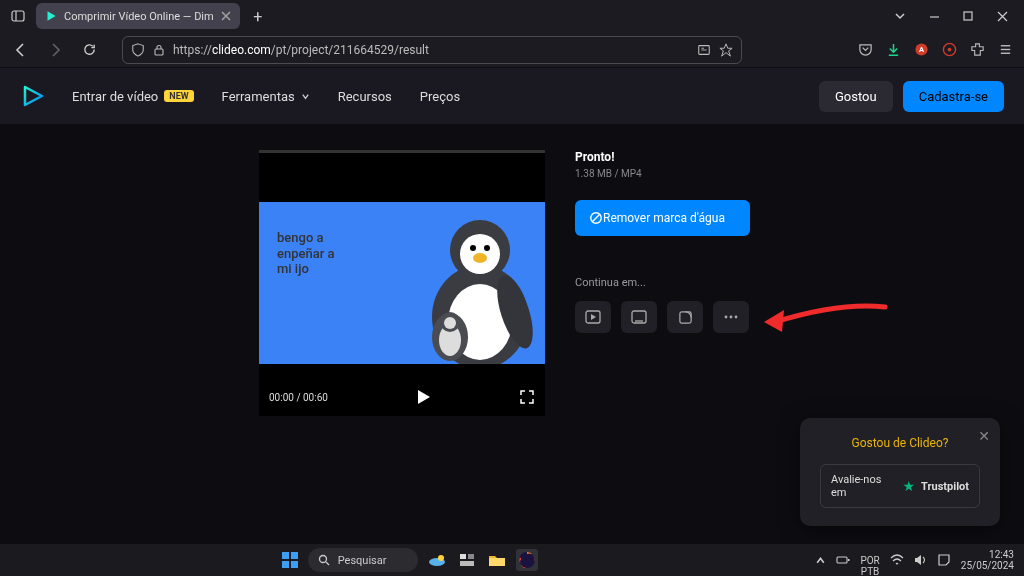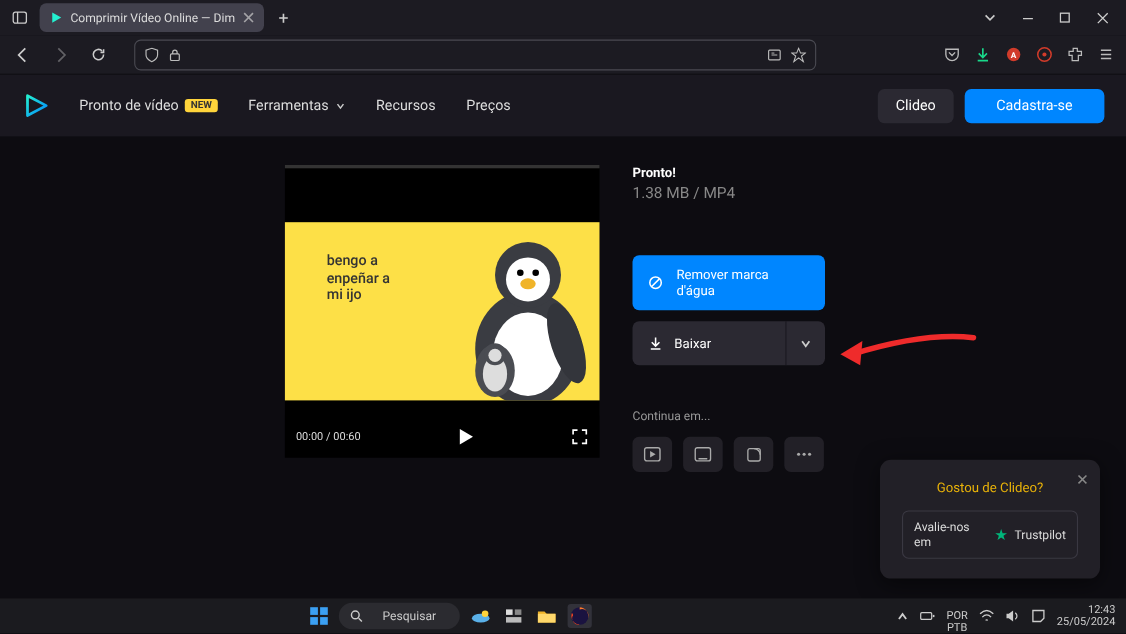--- a/index.html
+++ b/index.html
@@ -25,69 +25,69 @@
 .addr-icons-right { display: flex; gap: 10px; align-items: center; margin-left: auto; }
 .addr-icon { width: 18px; height: 18px; display: flex; align-items: center; justify-content: center; color: #bbb; cursor: pointer; }
 
 
 .site-header { background: #1a1820; height: 56px; display: flex; align-items: center; padding: 0 20px; gap: 28px; }
 .logo { width: 24px; height: 24px; }
 .nav-item { font-size: 13px; color: #ddd; cursor: pointer; display: flex; align-items: center; gap: 6px; }
 .new-badge { background: #ffd43b; color: #333; font-size: 9px; font-weight: 700; padding: 1px 5px; border-radius: 3px; }
 .header-right { margin-left: auto; display: flex; gap: 10px; }
 .btn-entrar { background: #2b2932; color: #fff; padding: 8px 16px; border-radius: 6px; font-size: 13px; cursor: pointer; }
-.btn-cadastra { background: #0086ff; color: #ffffff; padding: 8px 29px; border-radius: 6px; font-size: 13px; cursor: pointer; }
+.btn-cadastra { background: #0086ff; color: #000000; padding: 8px 16px; border-radius: 6px; font-size: 13px; cursor: pointer; }
 
 
 .main { padding: 26px 40px; }
 .status-text { text-align: center; font-size: 13px; color: #ccc; margin-bottom: 24px; }
 .status-text b { color: #fff; }
 .status-text .strike { text-decoration: line-through; color: #888; }
 
 .content-row { display: flex; gap: 30px; justify-content: center; }
 
 
 .video-box { width: 286px; height: 266px; background: #000; position: relative; }
-.video-content { position: absolute; top: 52px; left: 0; right: 0; height: 162px; background: #fde047; display: flex; align-items: center; padding-left: 20px; }
+.video-content { position: absolute; top: 52px; left: 0; right: 0; height: 162px; background: #3b82f6; display: flex; align-items: center; }
 .penguin-area { position: relative; width: 100%; height: 100%; }
 .penguin-text { position: absolute; left: 18px; top: 28px; color: #333; font-size: 13px; font-weight: 500; line-height: 1.2; }
 .video-controls { position: absolute; bottom: 0; left: 0; right: 0; height: 38px; display: flex; align-items: center; padding: 0 10px; gap: 10px; background: rgba(0,0,0,0.45); }
 .time-text { font-size: 10px; color: #ddd; }
 .play-btn { margin: 0 auto; cursor: pointer; }
 .fullscreen-btn { cursor: pointer; }
 .progress-track { position: absolute; top: 0; left: 0; right: 0; height: 3px; background: #333; }
 
 
 .right-panel { width: 190px; }
 .ready-title { font-size: 12px; font-weight: 700; margin-bottom: 4px; }
-.file-meta { font-size: 14px; color: #888; margin-bottom: 48px; }
-.btn-watermark { background: #0086ff; color: #fff; padding: 11px 14px; border-radius: 6px; font-size: 12px; display: flex; align-items: center; gap: 12px; cursor: pointer; margin-bottom: 10px; width: 175px; }
+.file-meta { font-size: 10px; color: #888; margin-bottom: 21px; }
+.btn-watermark { background: #0086ff; color: #fff; padding: 11px 14px; border-radius: 6px; font-size: 12px; display: flex; align-items: center; gap: 0; cursor: pointer; margin-bottom: 10px; width: 175px; }
 .btn-download { background: #2b2932; color: #fff; border-radius: 6px; font-size: 12px; display: flex; align-items: center; cursor: pointer; width: 175px; height: 40px; }
 .btn-download-main { display: flex; align-items: center; gap: 10px; padding: 0 14px; flex: 1; }
 .btn-download-caret { width: 36px; height: 100%; display: flex; align-items: center; justify-content: center; border-left: 1px solid #1a1820; }
 .continue-label { font-size: 11px; color: #999; margin-top: 40px; margin-bottom: 12px; }
 .continue-icons { display: flex; gap: 10px; }
 .cont-icon { width: 36px; height: 32px; background: #222027; border-radius: 6px; display: flex; align-items: center; justify-content: center; cursor: pointer; }
 
 
 .arrow-annotation { position: absolute; left: 760px; top: 292px; pointer-events: none; }
 
 
 .tp-popup { position: absolute; right: 24px; bottom: 50px; background: #222027; border-radius: 10px; padding: 18px 20px; width: 200px; box-shadow: 0 4px 20px rgba(0,0,0,0.5); }
 .tp-close { position: absolute; right: 10px; top: 10px; color: #888; cursor: pointer; font-size: 14px; }
 .tp-title { font-size: 12px; color: #eab308; text-align: center; margin-bottom: 14px; }
 .tp-btn { border: 1px solid #3a3842; border-radius: 6px; padding: 8px 10px; font-size: 11px; color: #ddd; display: flex; align-items: center; justify-content: center; gap: 6px; cursor: pointer; }
 .tp-star { color: #00b67a; font-size: 14px; }
-.tp-brand { font-weight: 400; }
+.tp-brand { font-weight: 700; }
 
 
 .taskbar { position: absolute; bottom: 0; left: 0; right: 0; height: 32px; background: #1b1b1f; display: flex; align-items: center; padding: 0 10px; gap: 8px; }
 .tb-center { margin: 0 auto; display: flex; align-items: center; gap: 8px; }
 .tb-start { width: 20px; height: 20px; cursor: pointer; }
-.tb-search { background: #2b2b30; border-radius: 14px; height: 24px; display: flex; align-items: center; padding: 0 10px; gap: 18px; font-size: 11px; color: #ccc; width: 110px; }
+.tb-search { background: #2b2b30; border-radius: 14px; height: 24px; display: flex; align-items: center; padding: 0 10px; gap: 8px; font-size: 11px; color: #ccc; width: 110px; }
 .tb-icon { width: 22px; height: 22px; display: flex; align-items: center; justify-content: center; cursor: pointer; border-radius: 3px; }
 .tb-right { display: flex; align-items: center; gap: 10px; font-size: 10px; color: #ccc; }
 .tb-lang { line-height: 1.1; text-align: center; margin-top: 12px; }
 .tb-clock { text-align: right; line-height: 1.1; }
 </style>
 </head>
 <body>
 
 <div class="browser-chrome">
   <div class="tab-bar">
@@ -150,20 +150,21 @@
       </svg>
     </div>
   <div class="url-box">
     <svg width="14" height="14" viewBox="0 0 16 16">
         <path d="M8 1 L14 3 V8 C14 12 8 15 8 15 C8 15 2 12 2 8 V3 Z" fill="none" stroke="#bbb" stroke-width="1.2"></path>
       </svg>
     <svg width="12" height="12" viewBox="0 0 12 12">
         <rect x="2" y="5" width="8" height="6" rx="1" fill="none" stroke="#bbb" stroke-width="1.1"></rect>
         <path d="M4 5 V3.5 A2 2 0 0 1 8 3.5 V5" fill="none" stroke="#bbb" stroke-width="1.1"></path>
       </svg>
+    <span class="url-text"><span>https://</span><span class="domain">clideo.com</span><span>/pt/project/211664529/result</span></span>
     <div style="margin-left:auto;display:flex;gap:8px;">
       <svg width="14" height="14" viewBox="0 0 16 16">
           <rect x="2" y="3" width="12" height="10" rx="1" fill="none" stroke="#bbb" stroke-width="1.2"></rect>
           <line x1="5" y1="6" x2="8" y2="6" stroke="#bbb"></line>
           <line x1="5" y1="8" x2="11" y2="8" stroke="#bbb"></line>
         </svg>
       <svg width="14" height="14" viewBox="0 0 16 16">
           <path d="M8 1 L10 6 L15 6 L11 9 L13 15 L8 11 L3 15 L5 9 L1 6 L6 6 Z" fill="none" stroke="#bbb" stroke-width="1.1"></path>
         </svg>
     </div>
@@ -211,33 +212,33 @@
   <svg class="logo" viewBox="0 0 24 24">
       <polygon points="5,3 22,12 5,21" fill="none" stroke="url(#g)" stroke-width="2.5" stroke-linejoin="round"></polygon>
       <defs>
         <linearGradient id="g" x1="0" y1="0" x2="1" y2="1">
           <stop offset="0" stop-color="#24f0d0"></stop>
           <stop offset="1" stop-color="#0086ff"></stop>
         </linearGradient>
       </defs>
     </svg>
   <div class="nav-item">
-      <span>Pronto de vídeo</span>
+      <span>Entrar de vídeo</span>
       <span class="new-badge">NEW</span>
     </div>
   <div class="nav-item">
       <span>Ferramentas</span>
       <svg width="9" height="9" viewBox="0 0 10 10">
         <path d="M2 3 L5 7 L8 3" fill="none" stroke="#ccc" stroke-width="1.5"></path>
       </svg>
     </div>
   <div class="nav-item">Recursos</div>
   <div class="nav-item">Preços</div>
   <div class="header-right">
-    <div class="btn-entrar">Clideo</div>
+    <div class="btn-entrar">Gostou</div>
     <div class="btn-cadastra">Cadastra-se</div>
   </div>
 </div>
 
 <div class="main">
 
   <div class="content-row">
 
     <div class="video-box">
       <div class="video-content">
@@ -278,33 +279,20 @@
 
     <div class="right-panel">
       <div class="ready-title">Pronto!</div>
       <div class="file-meta">1.38 MB  /  MP4</div>
       <div class="btn-watermark">
         <svg width="14" height="14" viewBox="0 0 16 16">
             <circle cx="8" cy="8" r="6" fill="none" stroke="#fff" stroke-width="1.6"></circle>
             <line x1="4" y1="12" x2="12" y2="4" stroke="#fff" stroke-width="1.6"></line>
           </svg>
         <span>Remover marca d'água</span>
-      </div>
-      <div class="btn-download">
-        <div class="btn-download-main">
-          <svg width="14" height="14" viewBox="0 0 16 16">
-              <path d="M8 2 V10 M4 7 L8 11 L12 7 M3 14 H13" fill="none" stroke="#fff" stroke-width="1.6"></path>
-            </svg>
-          <span>Baixar</span>
-        </div>
-        <div class="btn-download-caret">
-          <svg width="11" height="11" viewBox="0 0 10 10">
-              <path d="M2 3 L5 7 L8 3" fill="none" stroke="#ccc" stroke-width="1.5"></path>
-            </svg>
-        </div>
       </div>
       <div class="continue-label">Continua em...</div>
       <div class="continue-icons">
         <div class="cont-icon">
             <svg width="16" height="14" viewBox="0 0 16 14">
               <rect x="1" y="1" width="14" height="12" rx="2" fill="none" stroke="#aaa" stroke-width="1.3"></rect>
               <polygon points="6,4 11,7 6,10" fill="#aaa"></polygon>
             </svg>
           </div>
         <div class="cont-icon">

